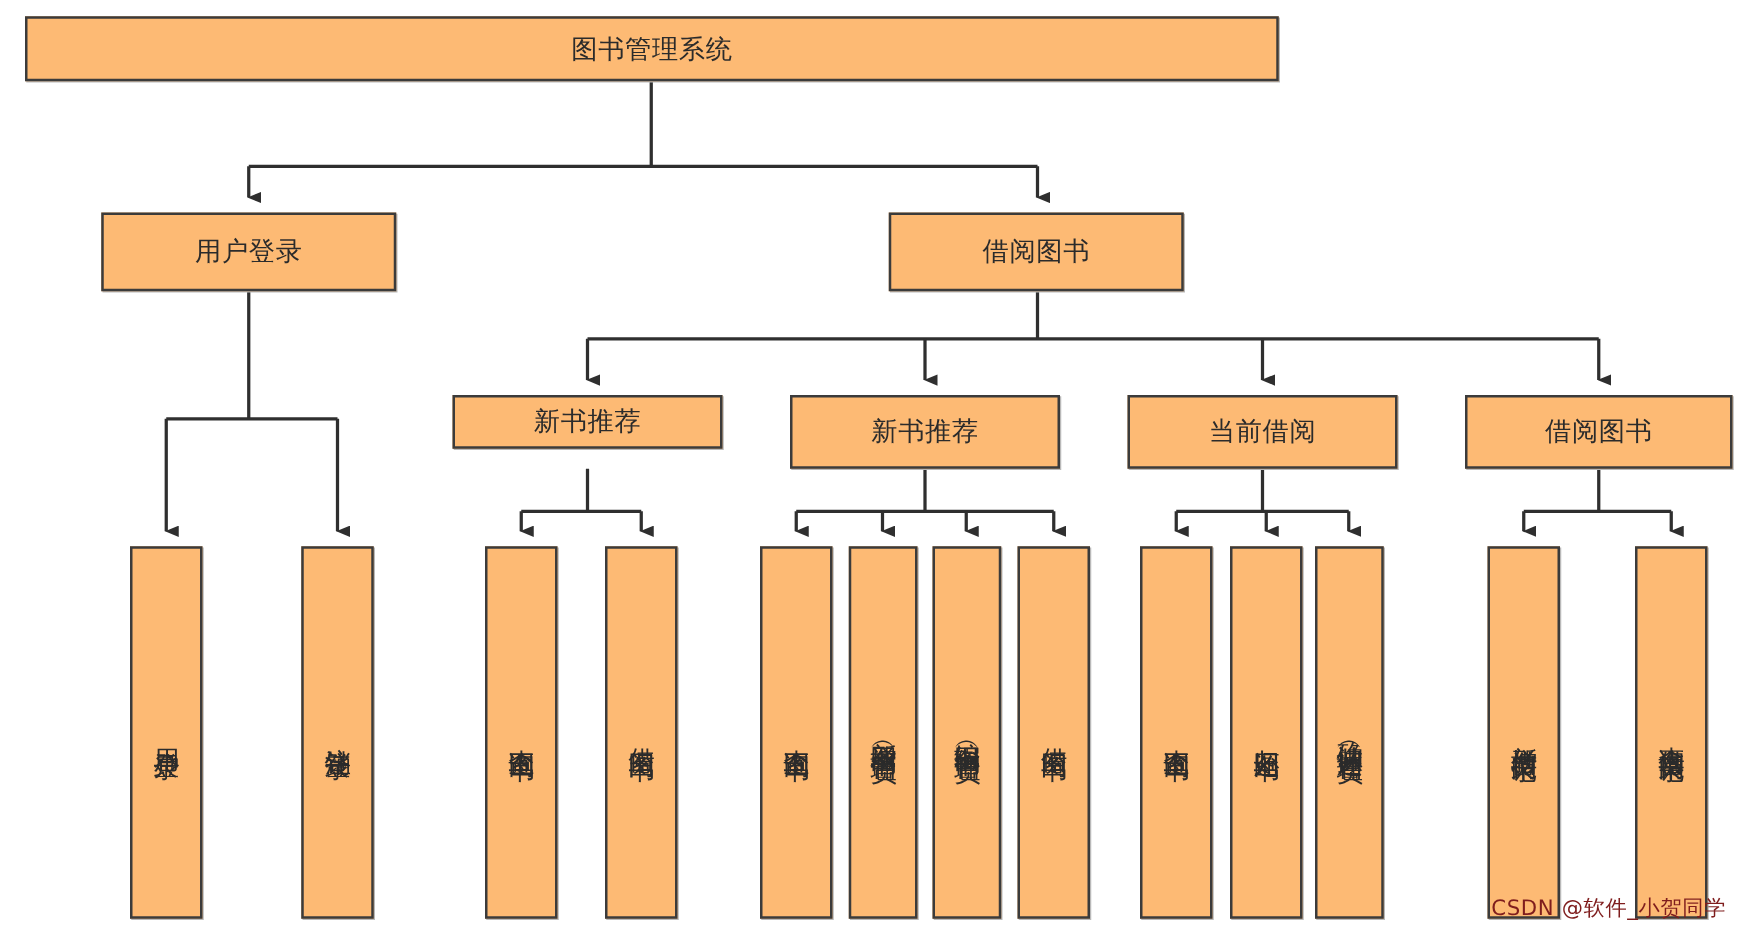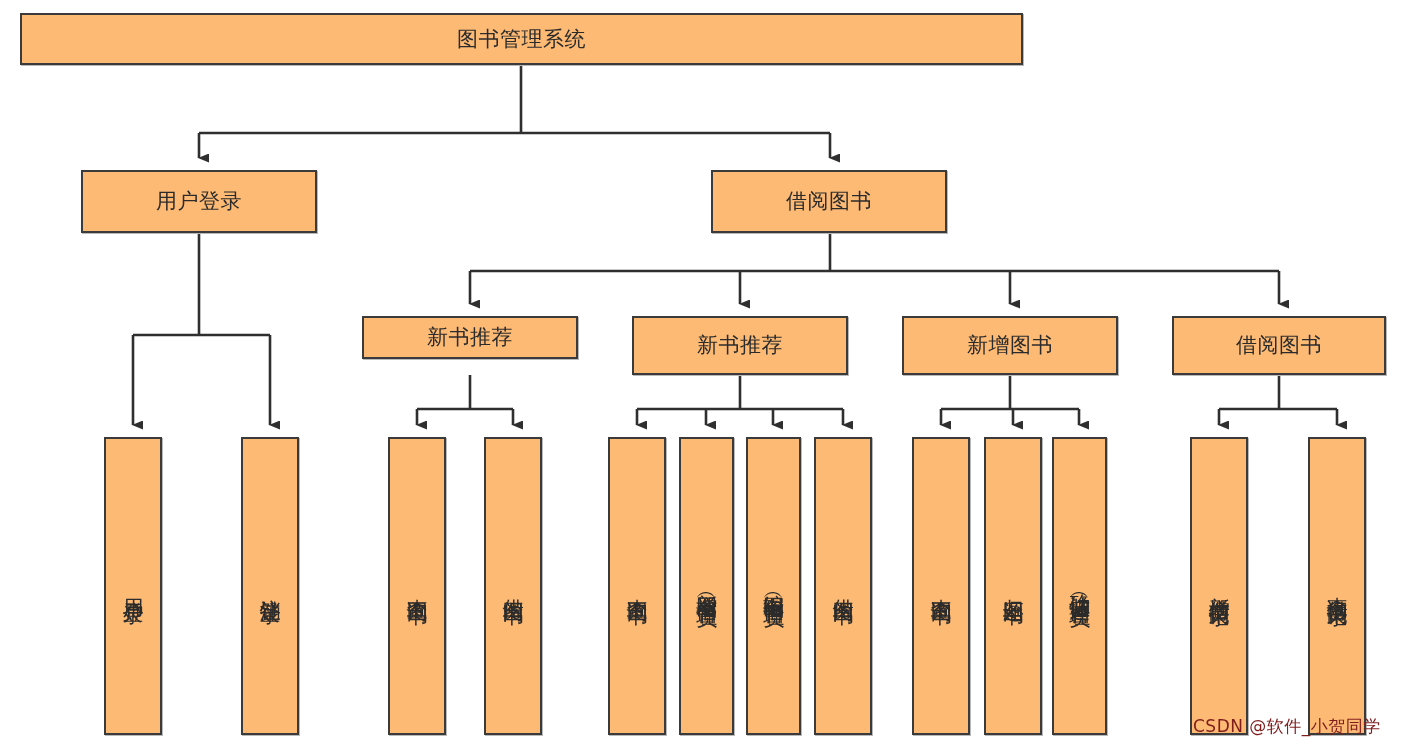--- a/index.html
+++ b/index.html
@@ -128,21 +128,21 @@
     <span>借阅图书</span>
   </div>
 
   <div class="node node-h" style="left:362px; top:316px; width:216px; height:43px;">
     <span>新书推荐</span>
   </div>
   <div class="node node-h" style="left:632px; top:316px; width:216px; height:59px;">
     <span>新书推荐</span>
   </div>
   <div class="node node-h" style="left:902px; top:316px; width:216px; height:59px;">
-    <span>新增图书</span>
+    <span>当前借阅</span>
   </div>
   <div class="node node-h" style="left:1172px; top:316px; width:214px; height:59px;">
     <span>借阅图书</span>
   </div>
 
   <div class="node node-v" style="left:104px; top:437px; width:58px; height:298px;">
     <span class="vtext">用户登录</span>
   </div>
   <div class="node node-v" style="left:241px; top:437px; width:58px; height:298px;">
     <span class="vtext">注销登录</span>

